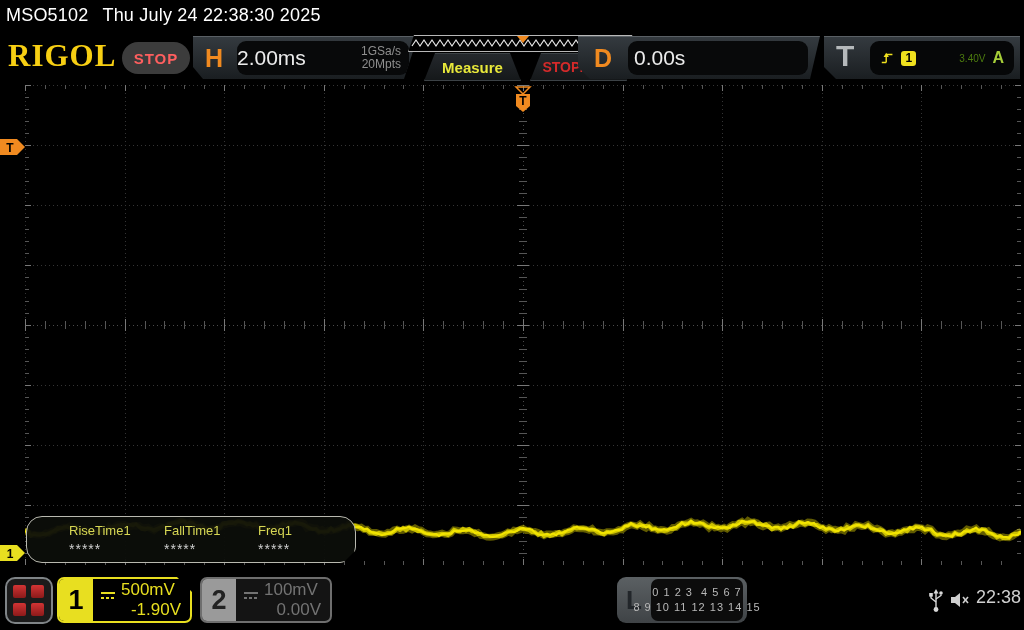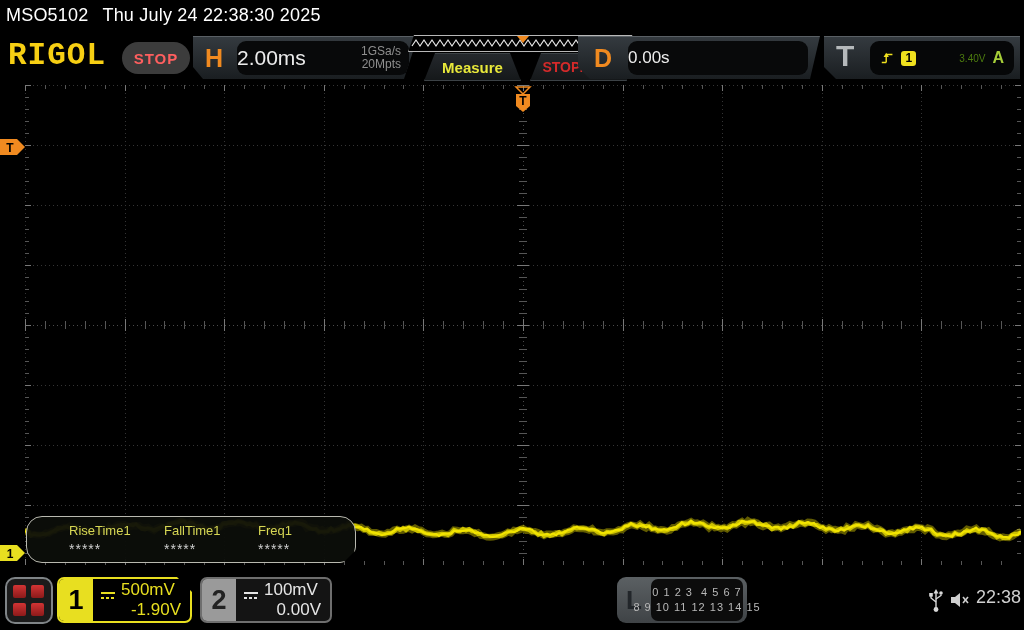--- a/index.html
+++ b/index.html
@@ -3,21 +3,21 @@
 <meta charset="utf-8">
 <style>
   html,body{margin:0;padding:0;background:#000;}
   body{width:1024px;height:630px;position:relative;overflow:hidden;
        font-family:"Liberation Sans",sans-serif;-webkit-font-smoothing:antialiased;}
   .abs{position:absolute;}
   
   #topbar{left:6px;top:5px;color:#fff;font-size:18px;letter-spacing:.2px;}
   #topbar .dt{margin-left:14px;}
   
-  #logo{left:8px;top:38px;font-family:Liberation Mono, monospace;font-weight:bold;
+  #logo{left:8px;top:38px;font-family:Liberation Serif, serif;font-weight:bold;
         font-size:31px;color:#f7cf13;letter-spacing:1px;}
   #stop-oval{left:122px;top:42px;width:68px;height:32px;background:#3c3c3c;border-radius:16px;
         display:flex;align-items:center;justify-content:center;color:#ff5f5f;font-weight:bold;
         font-size:15px;letter-spacing:1px;}
   .hpanel{background:linear-gradient(#343a3f,#1a1e21);border-top:1px solid #5a6065;}
   #h-panel{left:193px;top:36px;width:225px;height:42px;
         clip-path:polygon(0 0,100% 0,calc(100% - 14px) 100%,10px 100%,0 calc(100% - 12px));}
   #h-label{left:12px;top:7px;color:#f08a20;font-size:25px;font-weight:bold;}
   #h-box{left:44px;top:4px;width:172px;height:34px;background:#08090a;border-radius:9px;
         display:flex;align-items:center;}
@@ -28,21 +28,21 @@
   .tabbtn{height:26px;top:53px;background:linear-gradient(#24282c,#15181a);border:1px solid #3c4246;
         clip-path:polygon(11px 0,calc(100% - 11px) 0,100% 100%,0 100%);
         display:flex;align-items:center;justify-content:center;font-weight:bold;}
   #measure-btn{left:424px;width:95px;color:#e8e83a;font-size:15px;text-align:right;}
   #stoprun-btn{left:530px;width:95px;color:#d42a2a;font-size:14px;}
   #d-panel{left:578px;top:36px;width:242px;height:42px;
         clip-path:polygon(0 0,100% 0,calc(100% - 10px) 100%,12px 100%,0 calc(100% - 12px));}
   #d-label{left:16px;top:7px;color:#f08a20;font-size:25px;font-weight:bold;}
   #d-box{left:50px;top:4px;width:180px;height:34px;background:#08090a;border-radius:9px;
         display:flex;align-items:center;}
-  #d-value{color:#ececec;font-size:17px;margin-left:0;}
+  #d-value{color:#ececec;font-size:21px;margin-left:6px;}
   #t-panel{left:824px;top:36px;width:196px;height:42px;
         clip-path:polygon(0 0,100% 0,100% 100%,12px 100%,0 calc(100% - 12px));}
   #t-label{left:12px;top:2px;color:#b5b9bb;font-size:30px;font-weight:bold;}
   #t-box{left:46px;top:4px;width:144px;height:34px;background:#060708;border-radius:9px;
         display:flex;align-items:center;gap:7px;padding:0 10px;box-sizing:border-box;}
   #t-badge{width:17px;height:15px;background:#f0e11e;border-radius:3px;color:#000;font-size:12px;
         font-weight:bold;display:flex;align-items:center;justify-content:center;}
   #t-level{color:#4d7c0f;font-size:10px;margin-left:36px;}
   #t-mode{color:#a6ce39;font-size:16px;font-weight:bold;margin-left:auto;}
   
@@ -63,21 +63,21 @@
        clip-path:polygon(0 0,calc(100% - 15px) 0,100% 15px,100% 100%,0 100%);}
   #ch1 .tab{width:34px;background:#e8df20;color:#000;font-size:27px;font-weight:bold;
        display:flex;align-items:center;justify-content:center;}
   #ch2{left:200px;width:132px;border:2px solid #6e6e6e;background:#141414;}
   #ch2 .tab{width:34px;background:#9a9a9a;color:#222;font-size:27px;font-weight:bold;
        display:flex;align-items:center;justify-content:center;}
   .chbody{flex:1;display:flex;flex-direction:column;justify-content:center;padding:1px 9px 1px 7px;}
   .chrow1{display:flex;align-items:flex-end;gap:5px;font-size:17px;}
   .chrow2{text-align:right;font-size:17px;}
   #ch1 .chbody{color:#e8df20;}
-  #ch2 .chbody{color:#e5e5e5;border-radius:20px;}
+  #ch2 .chbody{color:#737373;border-radius:20px;}
   #l-panel{left:617px;top:577px;width:130px;height:46px;background:linear-gradient(#5b6063,#3f4346);
         border-radius:9px;display:flex;align-items:center;}
   #l-label{width:34px;text-align:center;color:#22262a;font-size:26px;font-weight:bold;}
   #l-body{width:92px;height:42px;background:#0c0c0c;border-radius:7px;color:#b9b9b9;
         font-size:11px;display:flex;flex-direction:column;align-items:center;justify-content:center;
         letter-spacing:1px;line-height:15px;white-space:pre;}
   #clock{left:976px;top:587px;color:#cfcfcf;font-size:18px;}
   svg{display:block;}
 </style>
 </head>

